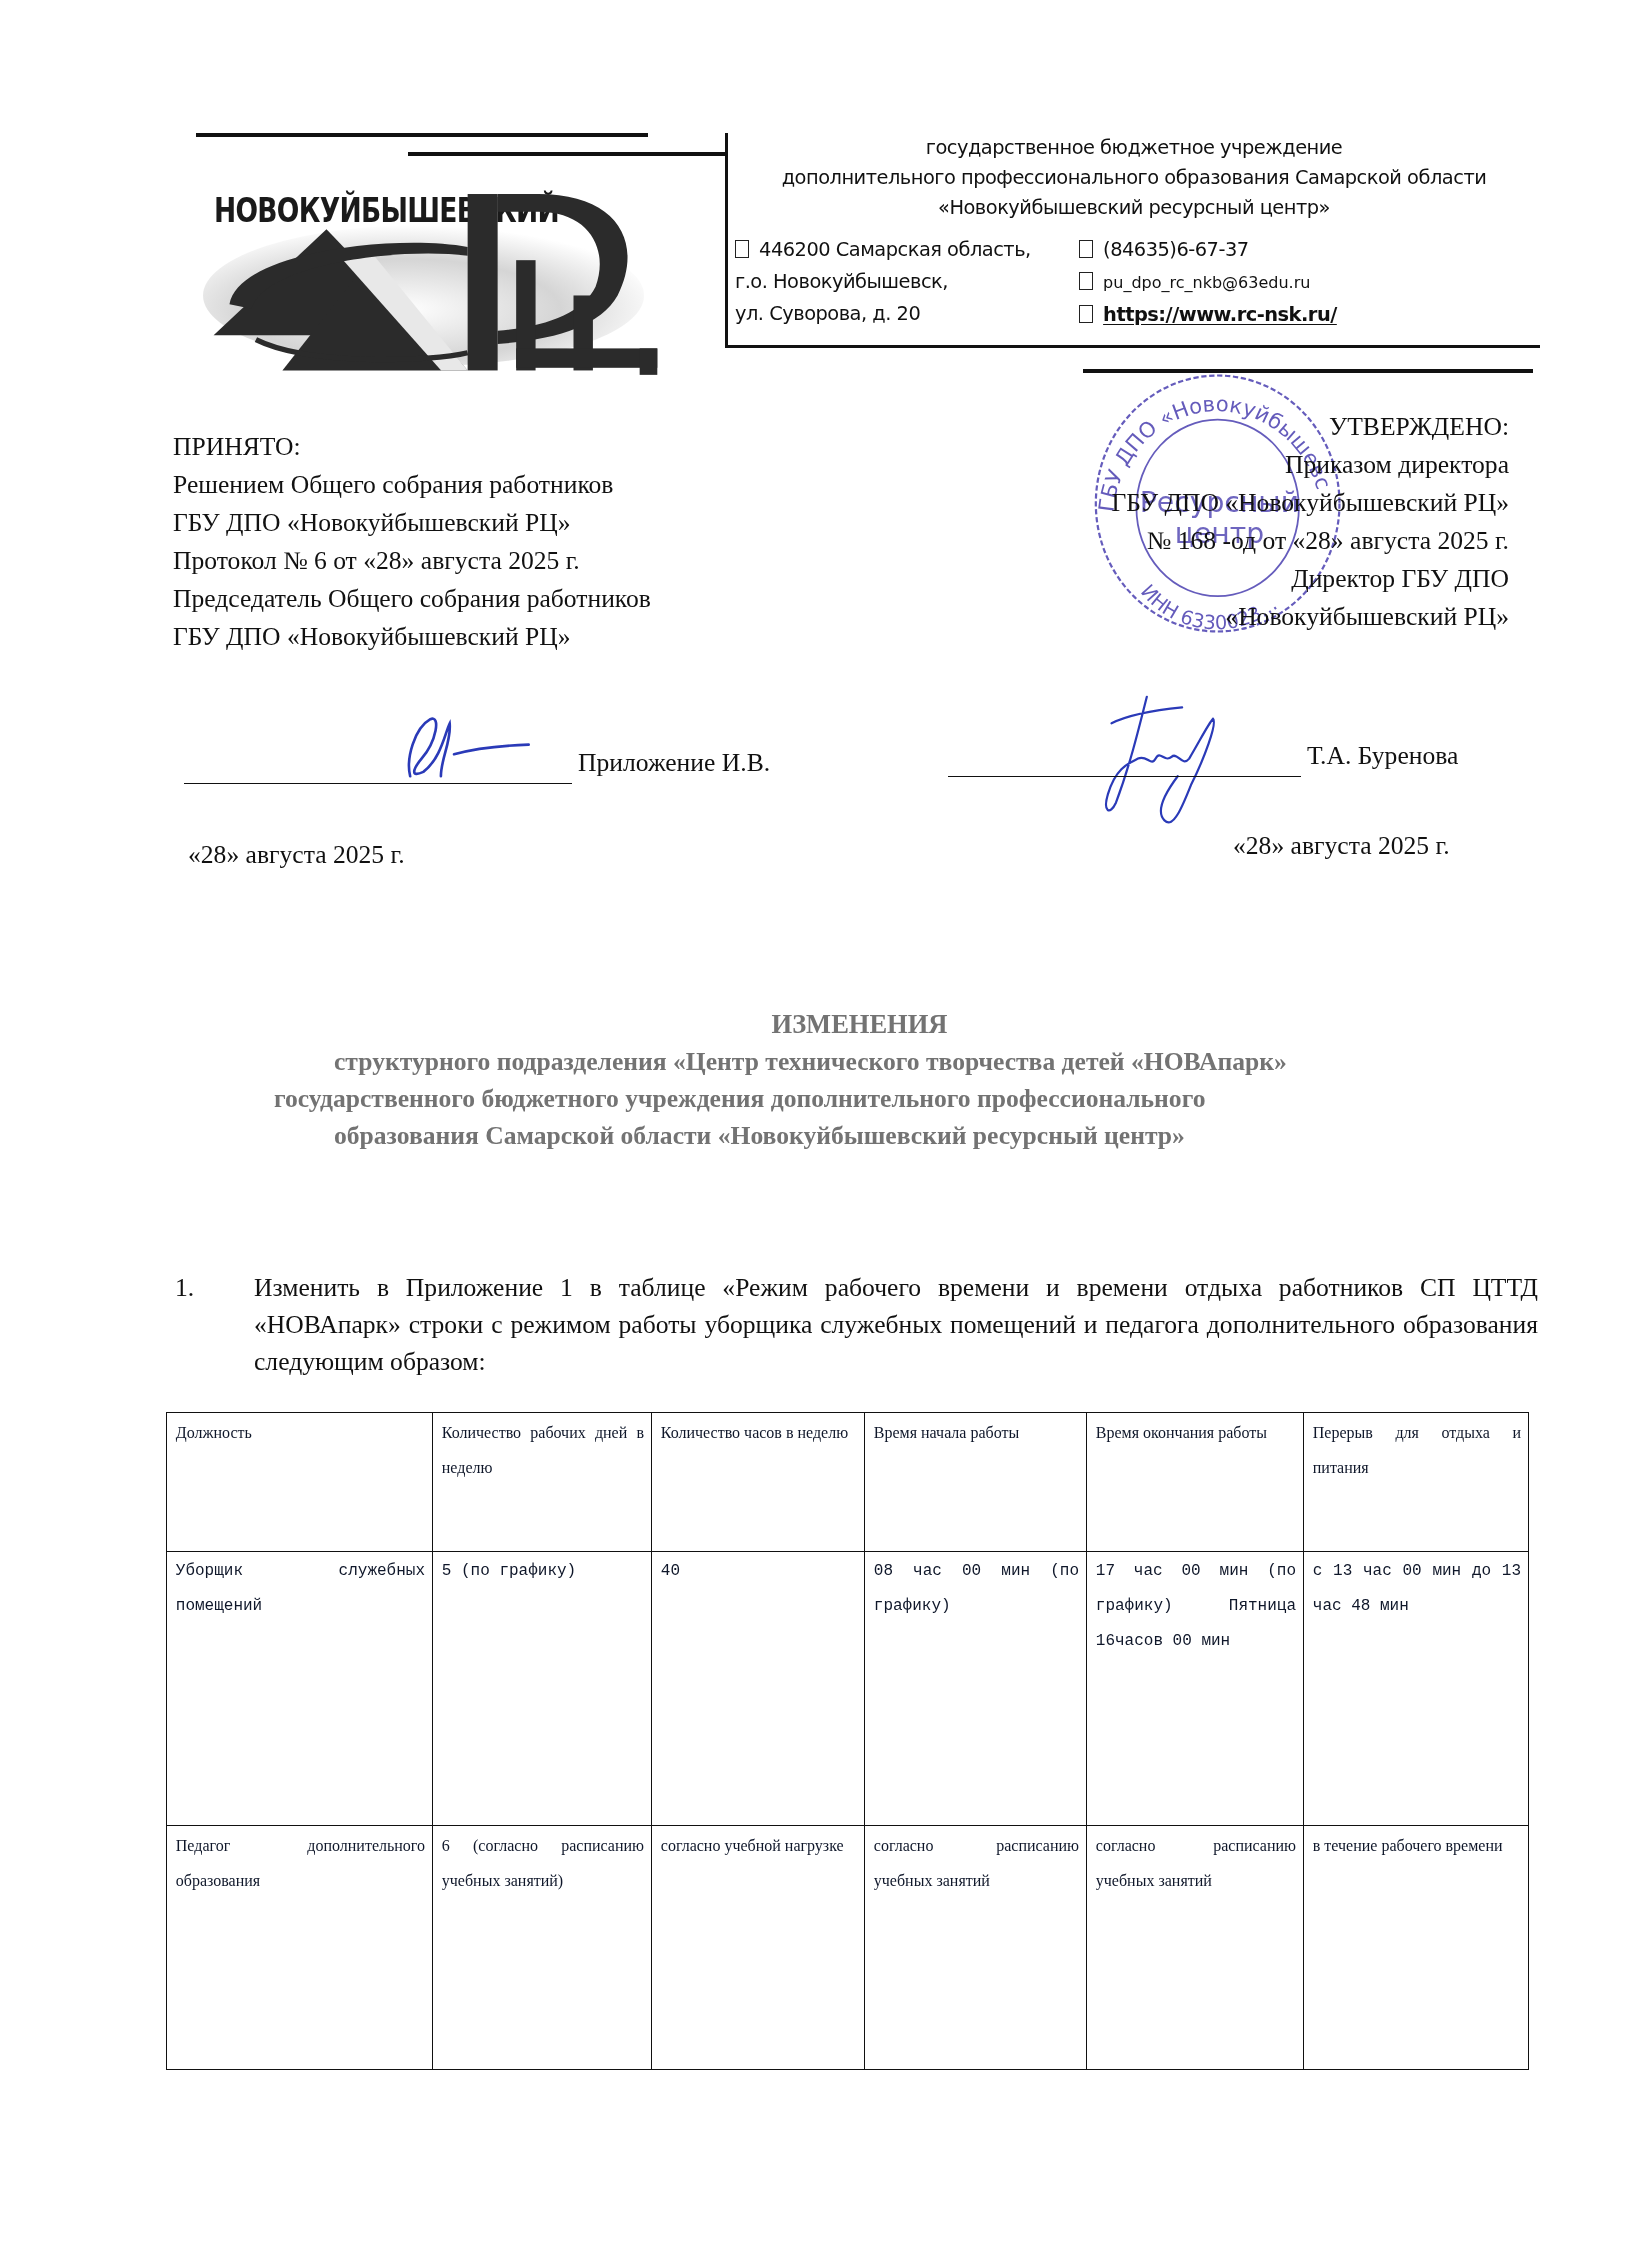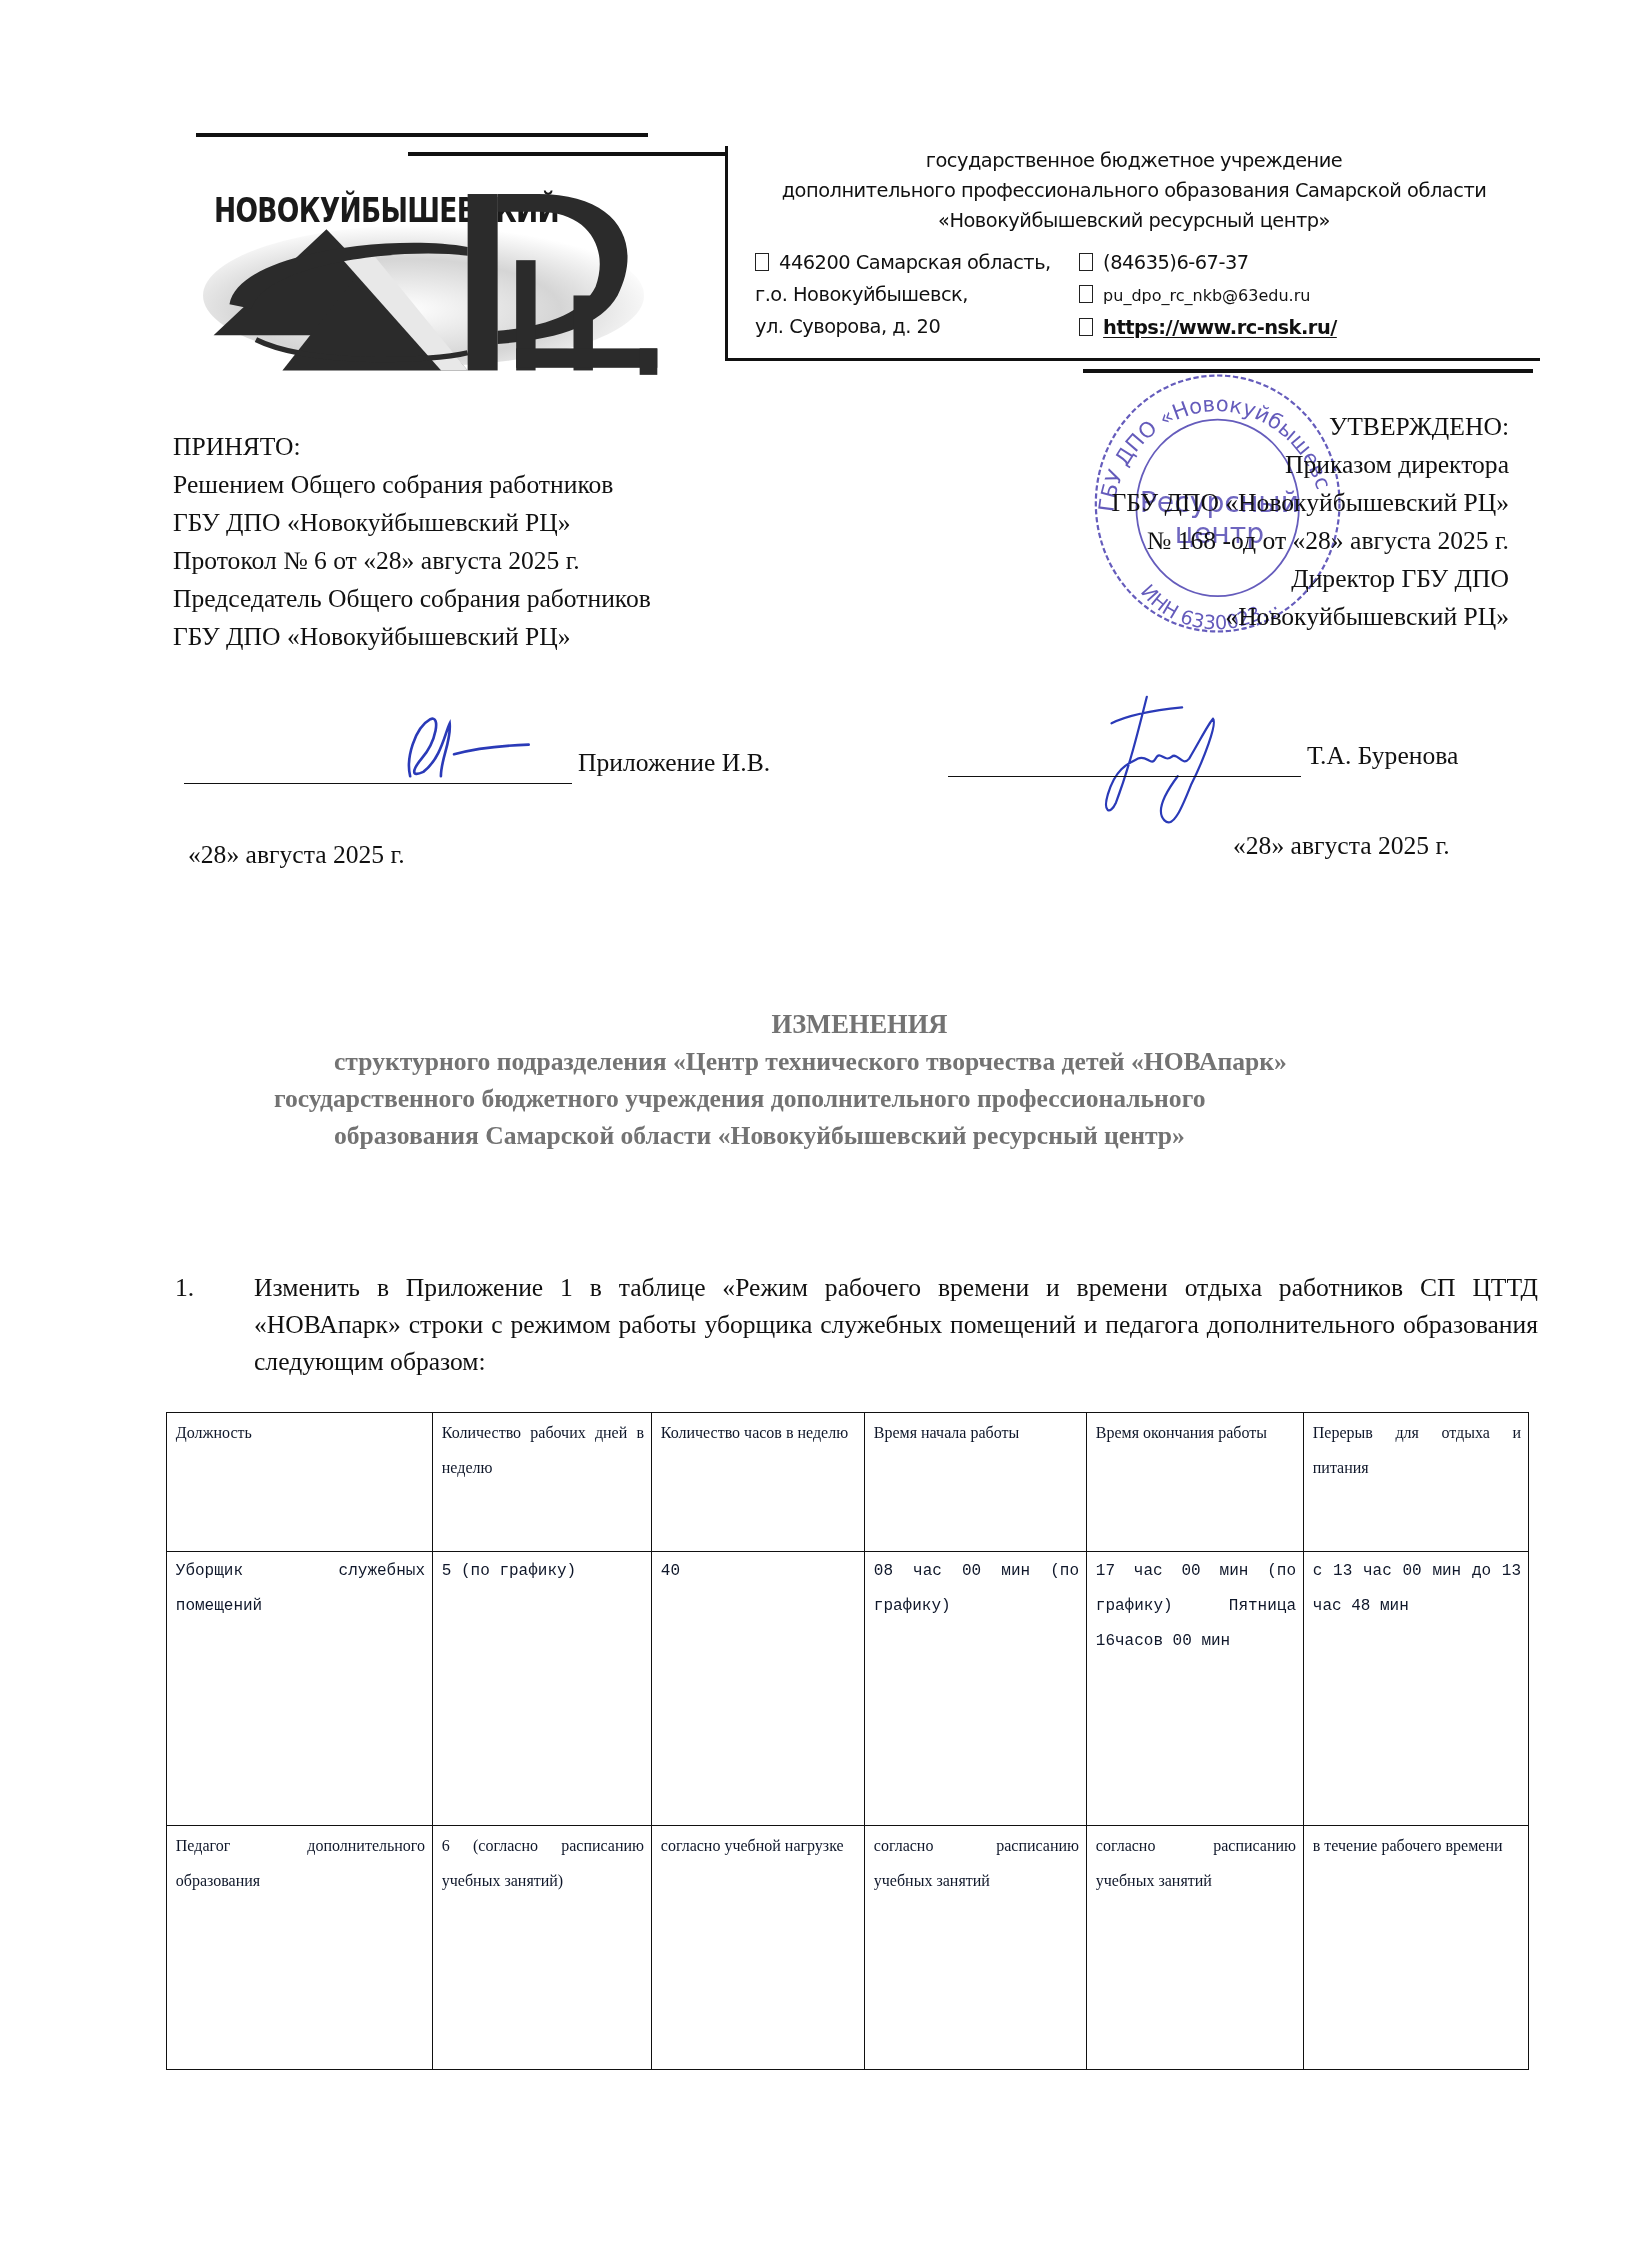--- a/index.html
+++ b/index.html
@@ -7,21 +7,21 @@
          font-family: "Liberation Serif", "DejaVu Serif", serif; color: #111; }
   .abs { position: absolute; }
 
   
   .lh-rule { position: absolute; background: #111; }
   .logo { position: absolute; left: 203px; top: 163px; width: 494px; height: 212px; }
   .logo-word { position: absolute; left: 10.6px; top: 26.5px;
                font-family: "DejaVu Sans", "Liberation Sans", sans-serif;
                font-weight: bold; font-size: 34px; letter-spacing: -0.9px;
                transform: scaleX(0.78); transform-origin: left top; color: #1a1a1a; }
-  .org-box { position: absolute; left: 725px; top: 146px; width: 812px; height: 212px;
+  .org-box { position: absolute; left: 725px; top: 133px; width: 812px; height: 212px;
              border-left: 3.5px solid #111; border-bottom: 3.5px solid #111; }
   .org-head { position: absolute; left: 0; right: 0; top: 0; text-align: center;
               font-family: "DejaVu Sans", "Liberation Sans", sans-serif;
               font-size: 19.4px; line-height: 30px; letter-spacing: -0.5px; color: #111; }
   .contacts { position: absolute; top: 101px; font-family: "DejaVu Sans", "Liberation Sans", sans-serif;
               font-size: 19.4px; line-height: 32px; letter-spacing: -0.5px; color: #111; }
   .contacts .row { white-space: nowrap; }
   .box-icon { display: inline-block; width: 11.5px; height: 16px; border: 1.3px solid #222;
               vertical-align: -1.8px; margin-right: 10.6px; }
   .contacts .email { font-size: 16px; letter-spacing: 0; }
@@ -94,21 +94,21 @@
     <rect x="495" y="210" width="20" height="30" fill="#2b2b2b"></rect>
   </svg>
 </div>
 
 <div class="org-box">
   <div class="org-head">
     <div>государственное бюджетное учреждение</div>
     <div>дополнительного профессионального образования Самарской области</div>
     <div>«Новокуйбышевский ресурсный центр»</div>
   </div>
-  <div class="contacts" style="left:7px;margin-left:20px;">
+  <div class="contacts" style="left:7px;">
     <div class="row"><span class="box-icon"></span><span>446200 Самарская область,</span></div>
     <div class="row"><span>г.о. Новокуйбышевск,</span></div>
     <div class="row"><span>ул. Суворова, д. 20</span></div>
   </div>
   <div class="contacts" style="left:351px;">
     <div class="row"><span class="box-icon"></span><span>(84635)6-67-37</span></div>
     <div class="row"><span class="box-icon"></span><span class="email">pu_dpo_rc_nkb@63edu.ru</span></div>
     <div class="row"><span class="box-icon"></span><span class="url">https://www.rc-nsk.ru/</span></div>
   </div>
 </div>

